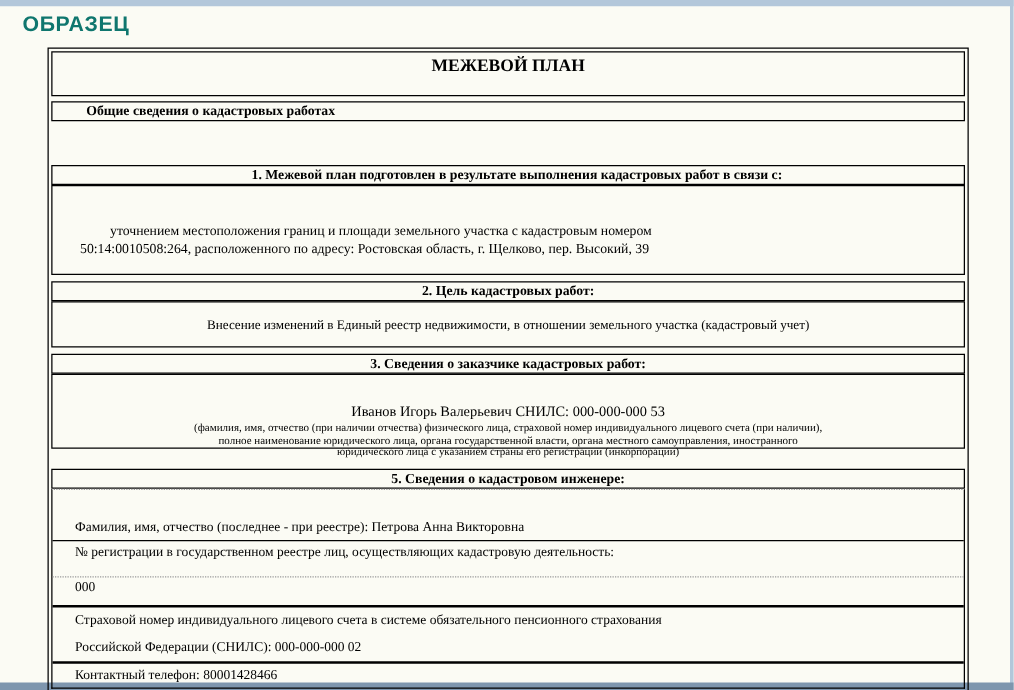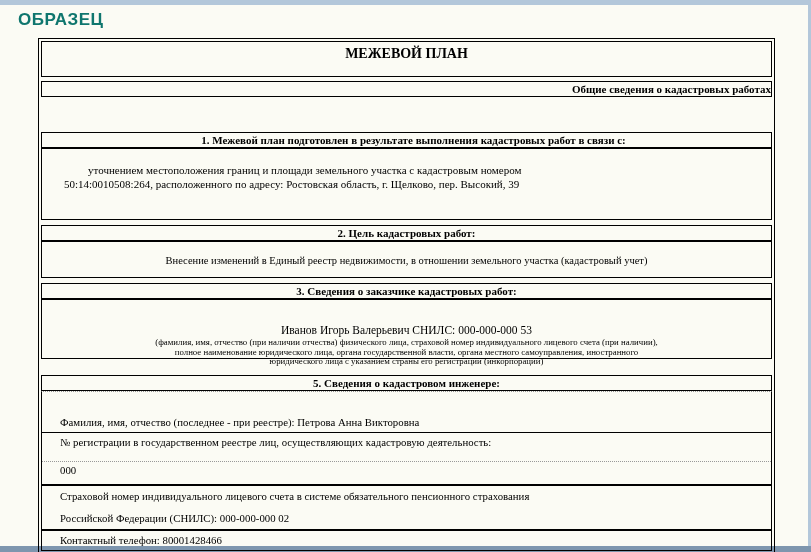--- a/index.html
+++ b/index.html
@@ -20,26 +20,26 @@
     font-weight:bold;font-size:17px;color:#0f766e;letter-spacing:.5px;
   }
   .doc-table{
     position:absolute;left:38px;top:38px;width:737px;
     border:1px solid #000;
     padding:2px;
     box-sizing:border-box;
   }
   .row{border:1px solid #000;box-sizing:border-box;background:transparent;}
   .row-title{height:36px;line-height:23px;text-align:center;font-weight:bold;font-size:14px;margin-bottom:4px;}
-  .row-general{height:16px;line-height:15px;text-align:right;font-weight:bold;font-size:11px;margin-bottom:2px;padding-left:27px;}
+  .row-general{height:16px;line-height:15px;text-align:left;font-weight:bold;font-size:11px;margin-bottom:2px;padding-left:27px;}
   .row-header{height:16px;line-height:15px;font-weight:bold;font-size:11px;}
   .row-header.left{text-align:center;padding-left:14px;margin-top:35px;}
   .row-header.center{text-align:center;}
   .box-s1{height:72px;font-size:11px;line-height:13.5px;margin-bottom:5px;}
-  .box-s1 .p{padding-top:15px;}
+  .box-s1 .p{padding-top:30px;}
   .box-s1 .l1{padding-left:46px;}
   .box-s1 .l2{padding-left:22px;}
   .box-s2{height:37px;font-size:10.5px;text-align:center;margin-bottom:5px;}
   .box-s2 .p{padding-top:13px;}
   .box-s3{height:60px;text-align:center;margin-bottom:16px;}
   .box-s3 .name{padding-top:24px;font-size:11.5px;line-height:12px;}
   .box-s3 .note{font-size:8.8px;line-height:9.6px;padding-top:2px;}
   .box-s4{border-top:1px dotted #999;}
   .s4-fio{padding:24px 0 4px 18px;font-size:10.8px;}
   .s4-reg-label{border-top:1px solid #000;padding:3px 0 13px 18px;font-size:10.8px;}

